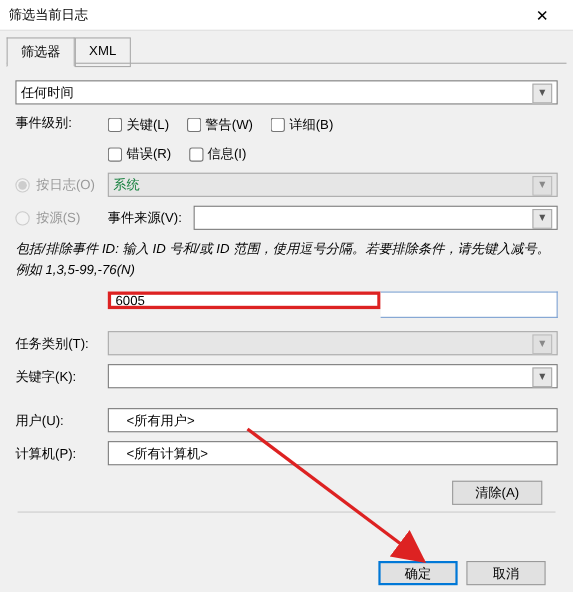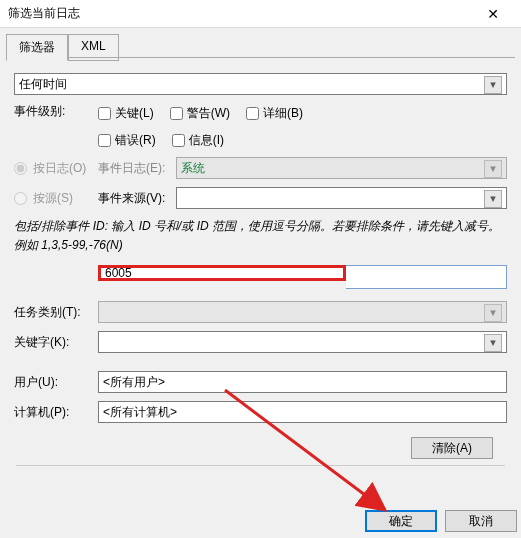--- a/index.html
+++ b/index.html
@@ -185,37 +185,37 @@
       padding: 6px 14px 0 0;
     }
     .sep {
       height: 1px;
       background: #ccc;
       margin: 6px 2px;
     }
     .bottom-btns {
       position: absolute;
       bottom: 6px;
-      right: 4px;
+      right: 25px;
       display: flex;
       gap: 8px;
     }
     .arrow-svg {
       position: absolute;
       pointer-events: none;
       left: 0; top: 0;
     }
     .textval {
       flex: 1;
       height: 22px;
       border: 1px solid #7a7a7a;
       background: #fff;
       display: flex;
       align-items: center;
-      padding: 0 4px;
+      padding: 0 16px;
       font-size: 12px;
     }
   </style>
 </head>
 <body>
 
 <div class="titlebar">
   <span class="titlebar-title">筛选当前日志</span>
   <span class="close-btn">✕</span>
 </div>
@@ -264,21 +264,20 @@
         </label>
       </div>
     </div>
   </div>
 
   <div class="row" style="margin-top:6px;">
     <label class="radio">
       <input type="radio" name="bymode" checked="" disabled="" style="">
       <span>按日志(O)</span>
     </label>
-    <div class="label dim" style="width:78px;">事件日志(E):</div>
     <div class="dim-input">
       <span>系统</span>
     </div>
   </div>
 
   <div class="row">
     <label class="radio">
       <input type="radio" name="bymode" disabled="" style="">
       <span>按源(S)</span>
     </label>

